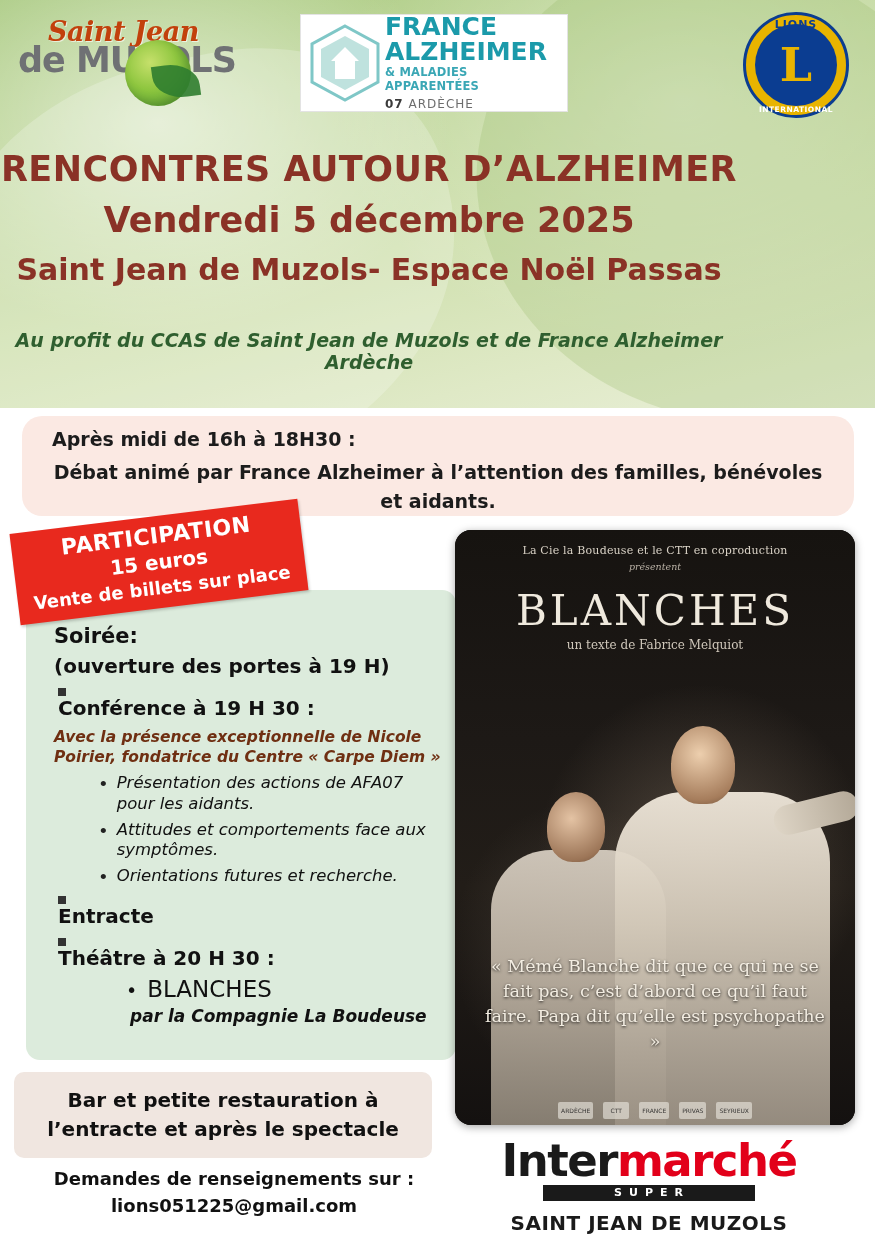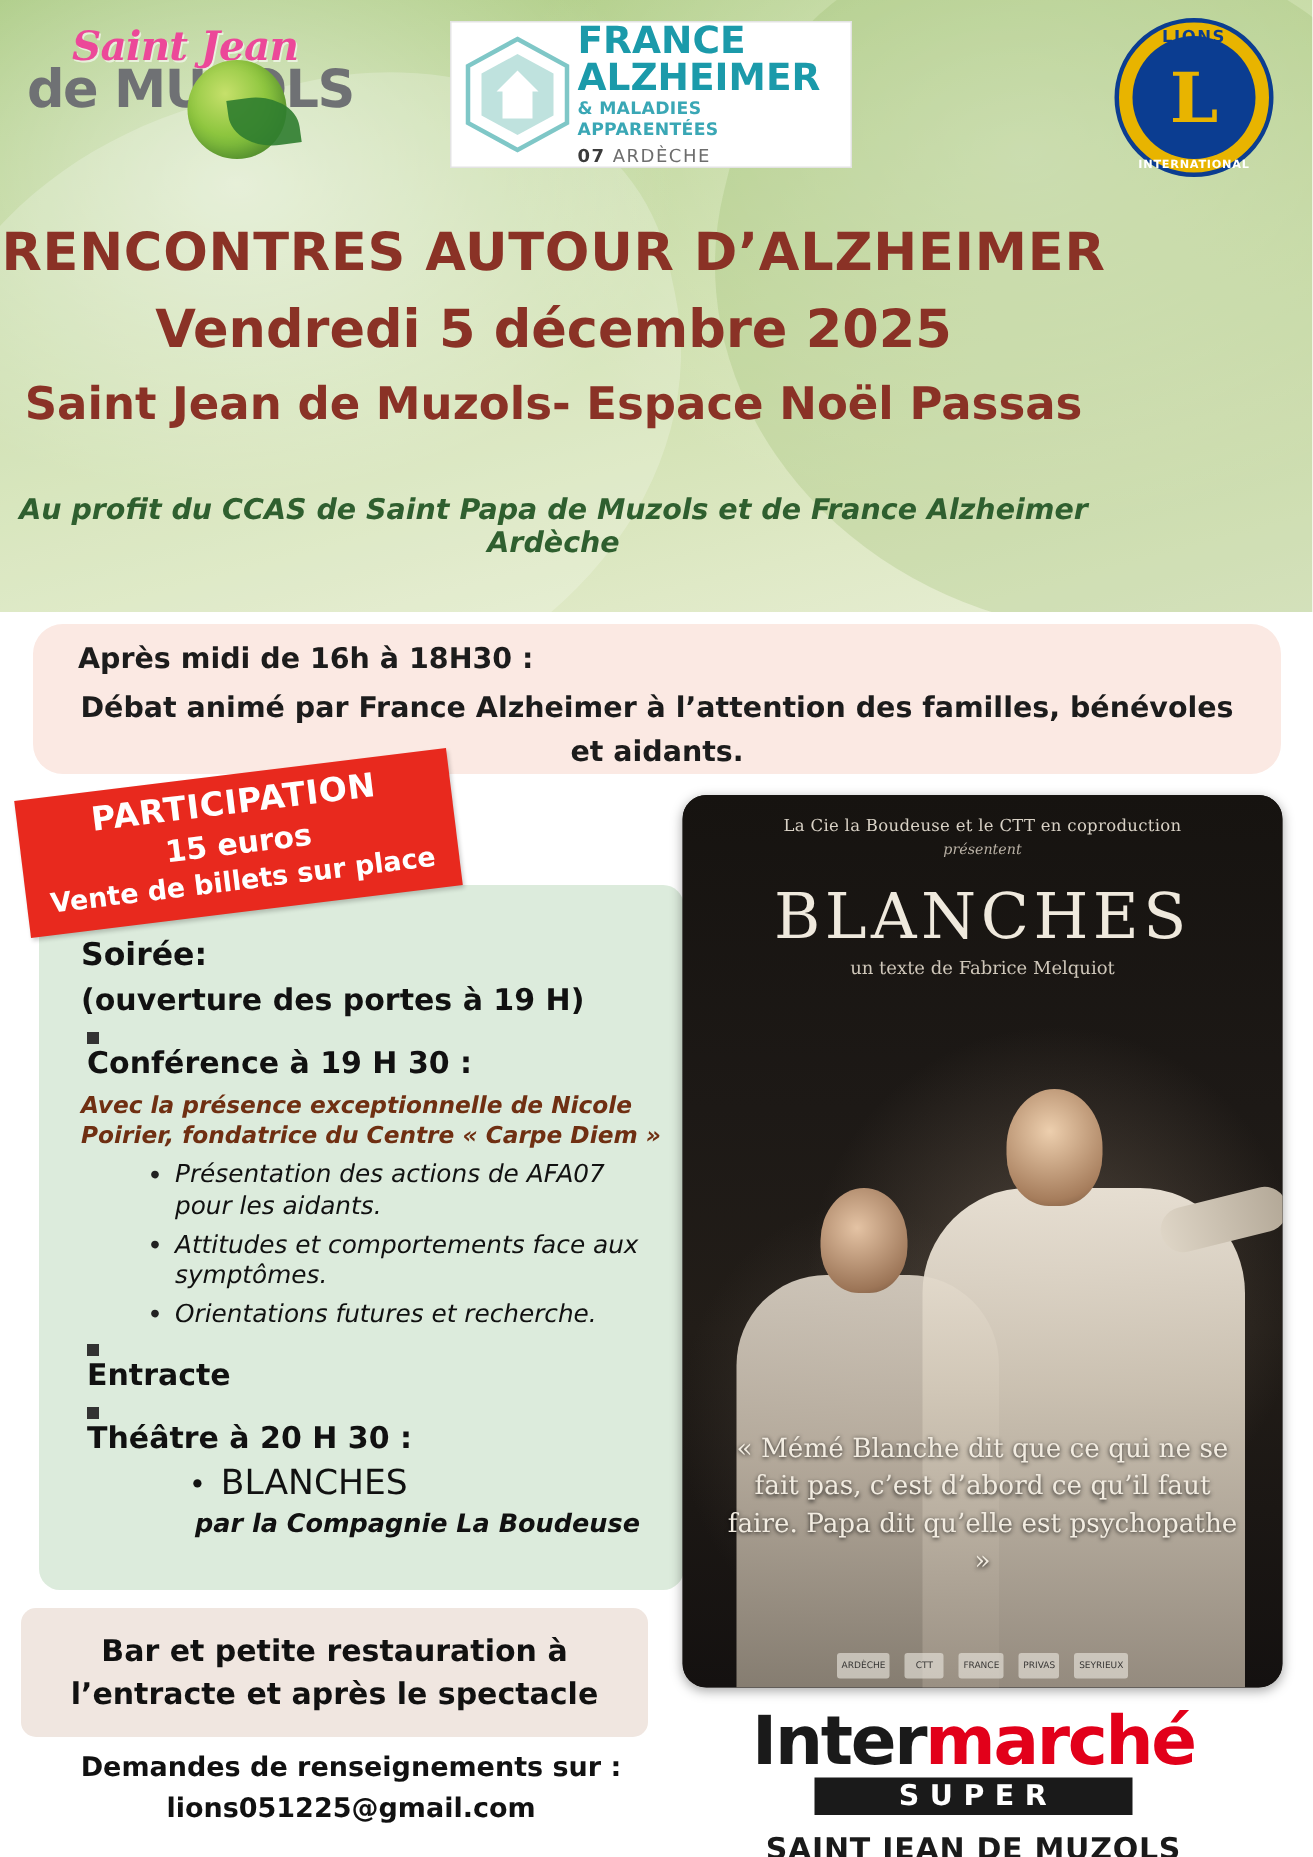--- a/index.html
+++ b/index.html
@@ -48,21 +48,21 @@
 
   .logo-sjm {
     position: absolute; left: 18px; top: 18px;
     width: 225px; height: 90px;
   }
   .logo-sjm .sj {
     font-family: "DejaVu Serif", serif;
     font-style: italic;
     font-weight: bold;
     font-size: 27px;
-    color: #ec4899;
+    color: #c2410c;
     letter-spacing: -0.5px;
     margin-left: 30px;
     line-height: 1;
     text-shadow: 1px 1px 0 rgba(255,255,255,0.6);
   }
   .logo-sjm .dm {
     font-family: "DejaVu Sans", sans-serif;
     font-weight: bold;
     font-size: 35px;
     color: #6f7174;
@@ -541,21 +541,21 @@
   }
   .inter .wm-inter { color: #1a1a1a; }
   .inter .wm-marche { color: #e2001a; }
   .inter .super {
     margin: 2px auto 0 auto;
     width: 212px;
     background: #1a1a1a;
     color: #ffffff;
     font-family: "DejaVu Sans", sans-serif;
     font-weight: bold;
-    font-size: 19px;
+    font-size: 11px;
     letter-spacing: 7px;
     padding: 1px 0 2px 6px;
   }
   .inter .city {
     margin-top: 10px;
     font-family: "DejaVu Sans", sans-serif;
     font-weight: bold;
     font-size: 20px;
     color: #1a1a1a;
     letter-spacing: 0.5px;
@@ -601,21 +601,21 @@
       <span class="big-l">L</span>
     </div>
     <div class="bot-txt">INTERNATIONAL</div>
   </div>
 </div>
 
 <div class="titles">
   <div class="title-1">RENCONTRES AUTOUR D’ALZHEIMER</div>
   <div class="title-2">Vendredi 5 décembre 2025</div>
   <div class="title-3">Saint Jean de Muzols- Espace Noël Passas</div>
-  <div class="subtitle">Au profit du CCAS de Saint Papa de Muzols et de France Alzheimer Ardèche</div>
+  <div class="subtitle">Au profit du CCAS de Saint Jean de Muzols et de France Alzheimer Ardèche</div>
 </div>
 
 <div class="afternoon">
   <div class="ln1">Après midi de 16h à 18H30 :</div>
   <div class="ln2">Débat animé par France Alzheimer à  l’attention des familles, bénévoles et aidants.</div>
 </div>
 
 <div class="participation">
   <div class="p1">PARTICIPATION</div>
   <div class="p2">15 euros</div>

